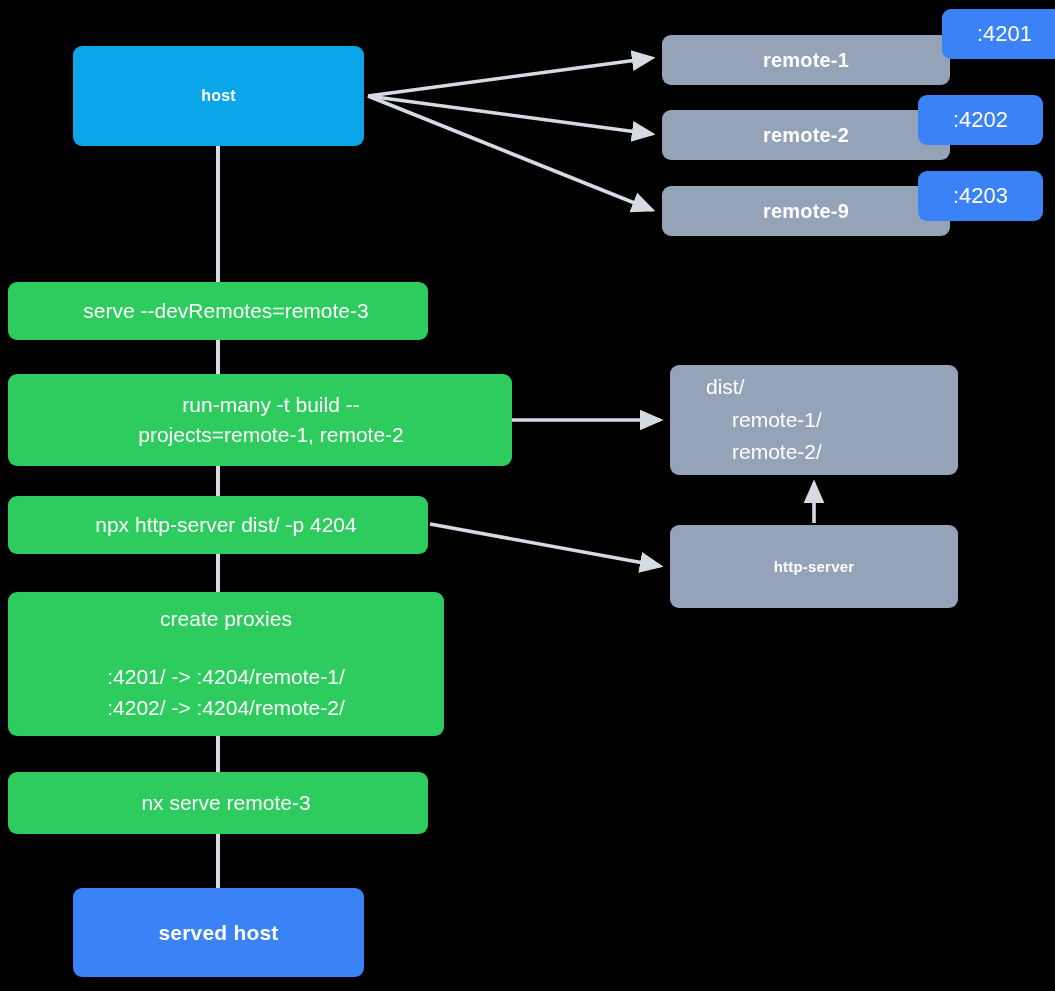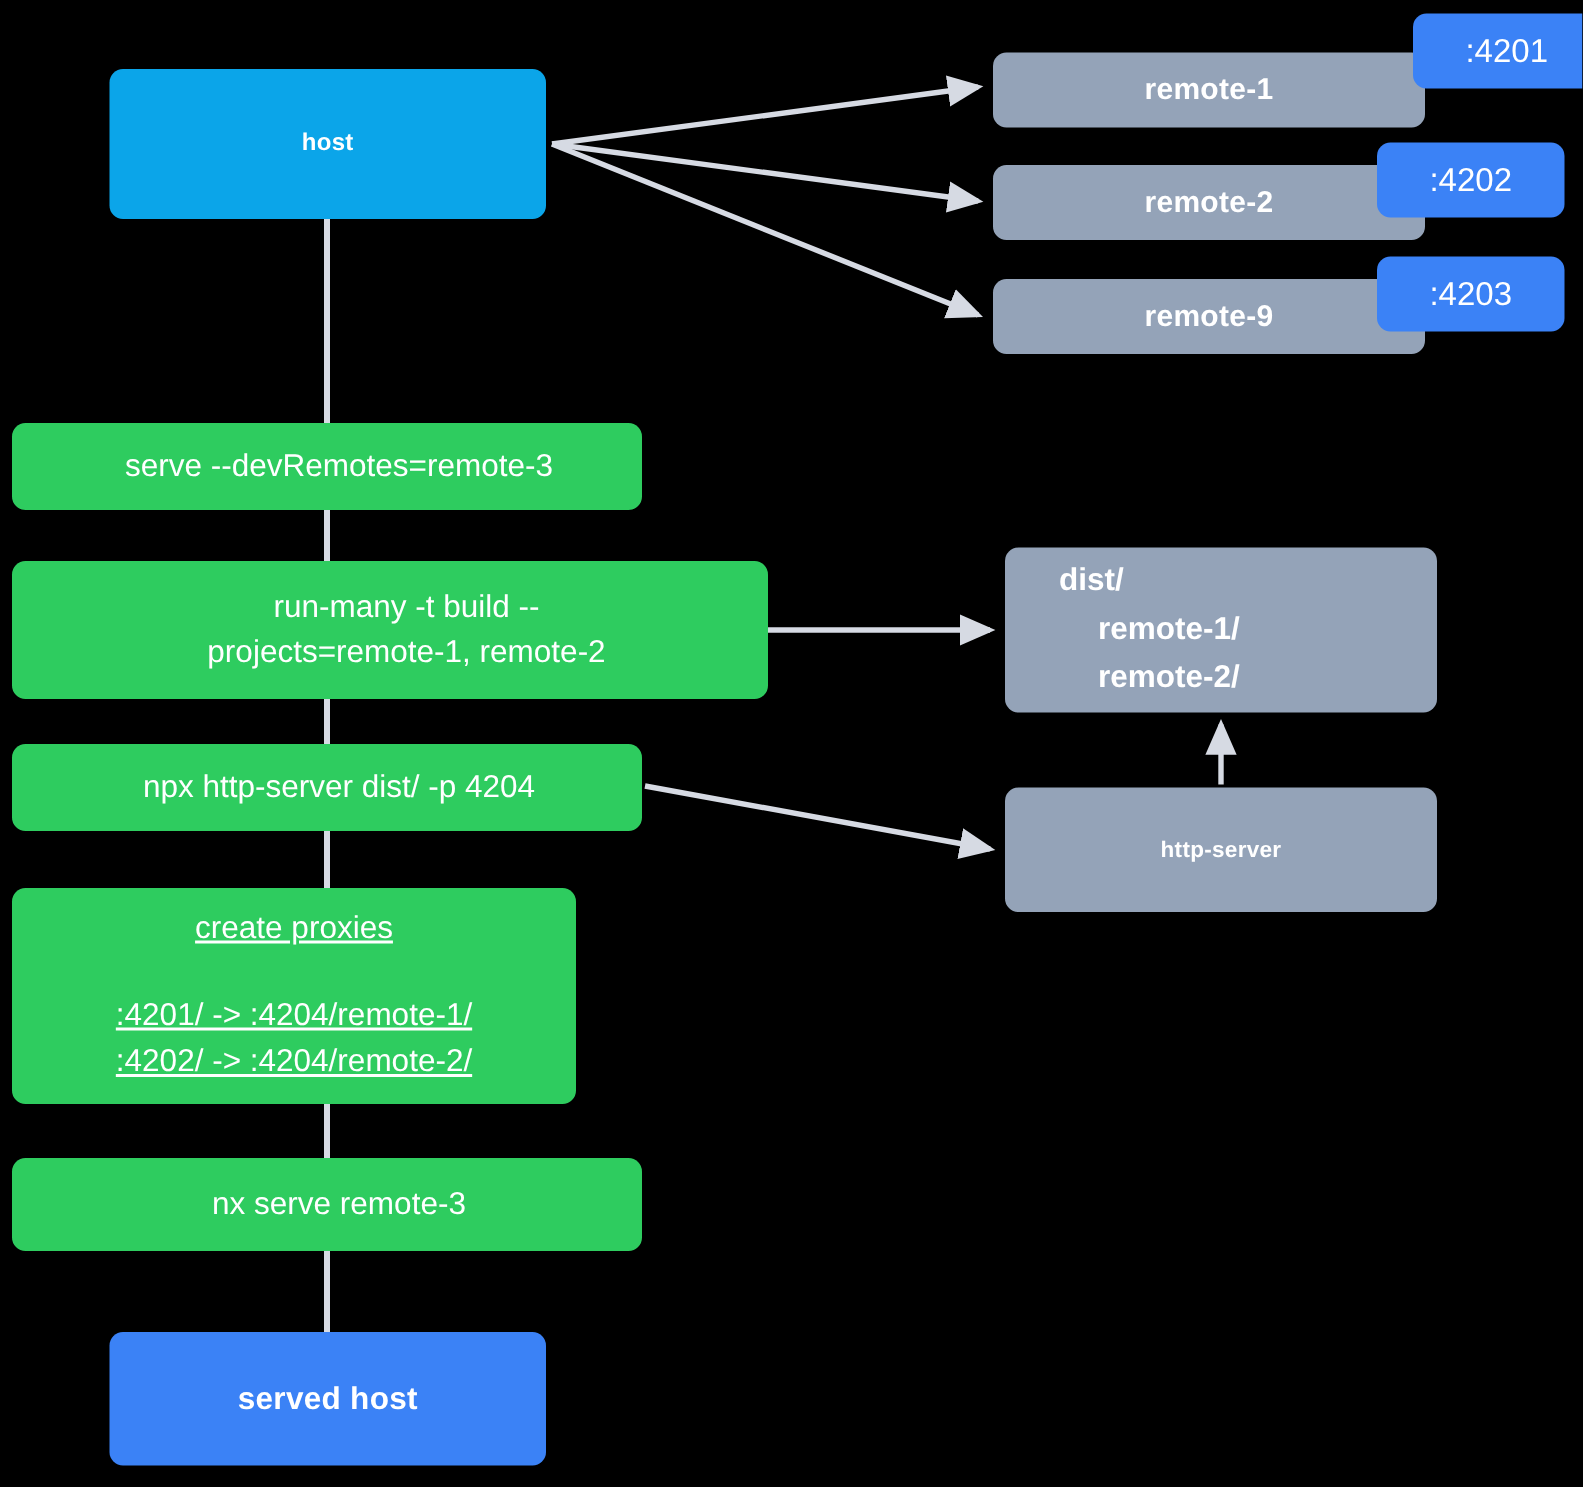--- a/index.html
+++ b/index.html
@@ -45,21 +45,21 @@
   }
   .node-remote {
     background: #94a3b8;
     font-weight: bold;
     font-size: 20px;
     letter-spacing: 0.2px;
     z-index: 3;
   }
   .node-gray {
     background: #94a3b8;
-    font-weight: bold;
+    font-weight: normal;
     font-size: 21px;
   }
   .node-gray-bold {
     background: #94a3b8;
     font-weight: bold;
     font-size: 15px;
     letter-spacing: 0.2px;
   }
   .node-green {
     background: #2ecc5f;
@@ -180,21 +180,21 @@
 
   <div class="node node-green" style="left:8px; top:374px; width:504px; height:92px;padding-left:16px;">
     <span class="cmd-line">run-many -t build --</span>
     <span class="cmd-line">projects=remote-1, remote-2</span>
   </div>
 
   <div class="node node-green" style="left:8px; top:496px; width:420px; height:58px;">
     <span class="cmd-line">npx http-server dist/ -p 4204</span>
   </div>
 
-  <div class="node node-green" style="left:8px; top:592px; width:376px; height:144px;text-decoration:underline;">
+  <div class="node node-green" style="left:8px; top:592px; width:436px; height:144px;">
     <span class="proxy-title">create proxies</span>
     <span class="proxy-gap"></span>
     <span class="proxy-line">:4201/ -&gt; :4204/remote-1/</span>
     <span class="proxy-line">:4202/ -&gt; :4204/remote-2/</span>
   </div>
 
   <div class="node node-green" style="left:8px; top:772px; width:420px; height:62px;">
     <span class="cmd-line">nx serve remote-3</span>
   </div>
 

